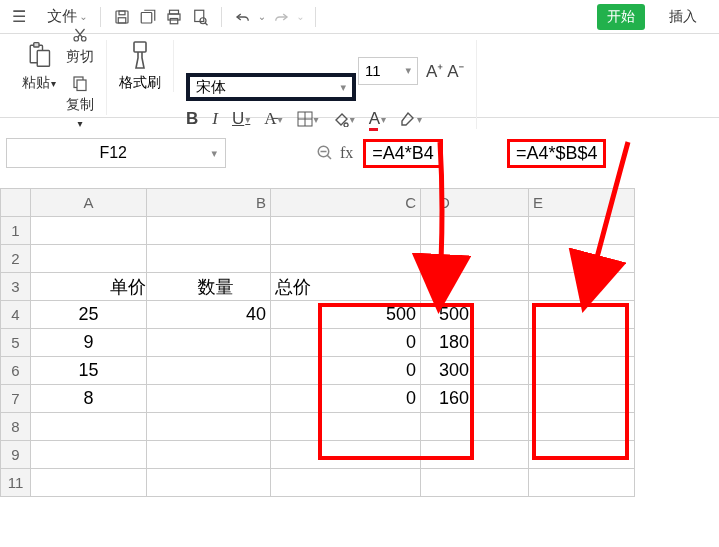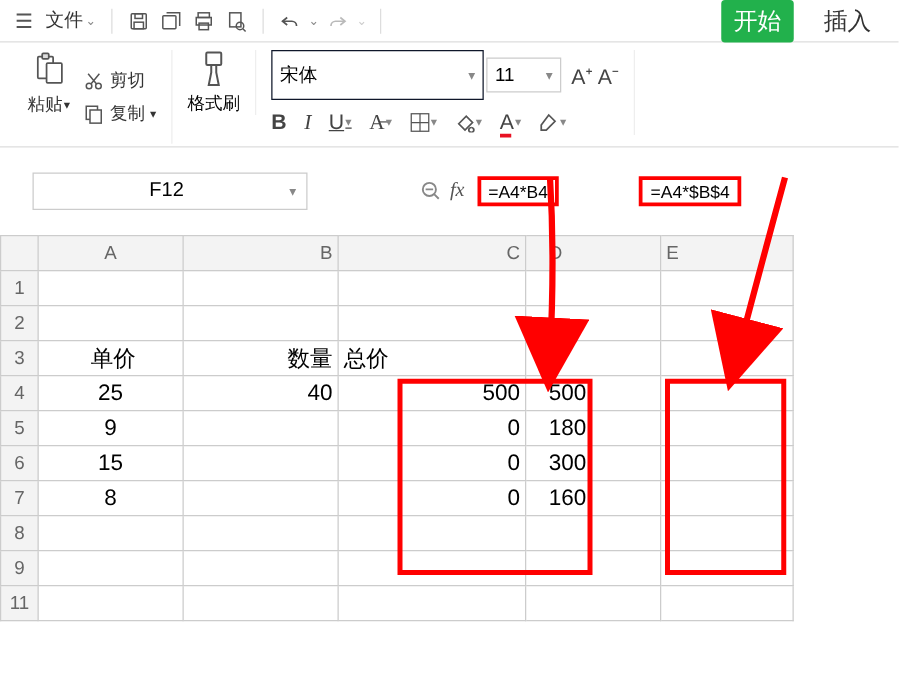--- a/index.html
+++ b/index.html
@@ -1,72 +1,72 @@
 <!DOCTYPE html>
 <html><head>
 <meta charset="utf-8">
 <style>
 * { box-sizing: border-box; margin: 0; padding: 0; font-family: "Microsoft YaHei", SimSun, sans-serif; }
 body { background: #fff; width: 719px; height: 547px; overflow: hidden; position: relative; }
 .topbar { display: flex; align-items: center; gap: 4px; padding: 4px 8px; border-bottom: 1px solid #ddd; height: 34px; }
 .menu-icon { font-size: 16px; color: #555; padding: 0 4px; }
-.file-menu { font-size: 15px; padding: 0 2px; display: flex; align-items: center; gap: 2px; color: #333; }
+.file-menu { font-size: 15px; padding: 0 2px; display: flex; align-items: center; gap: 2px; color: #333; margin-left: 11px; }
 .file-menu .dd { font-size: 10px; color: #888; }
 .tb-sep { width: 1px; height: 20px; background: #ddd; margin: 0 6px; }
 .tb-icon { width: 22px; height: 22px; display: inline-flex; align-items: center; justify-content: center; color: #555; }
 .tb-icon svg { width: 18px; height: 18px; }
 .tab-row { display: flex; align-items: center; gap: 24px; padding: 0 14px; margin-left: auto; }
-.tab { font-size: 19px; color: #333; padding: 4px 0; }
+.tab { font-size: 14px; color: #333; padding: 4px 0; }
 .tab.active { background: #22b14c; color: #fff; padding: 4px 10px; border-radius: 3px; }
 
 .ribbon { display: flex; align-items: flex-start; gap: 0; padding: 6px 10px 2px; border-bottom: 1px solid #ddd; height: 84px; }
 .rib-group { display: flex; flex-direction: column; padding: 0 12px; border-right: 1px solid #eee; height: 100%; }
 .paste-col { display: flex; flex-direction: column; align-items: center; gap: 2px; }
 .paste-col .icon-big svg { width: 28px; height: 28px; }
 .paste-label { font-size: 14px; color: #333; display: flex; align-items: center; gap: 1px; }
-.small-item { display: flex; align-items: center; gap: 4px; font-size: 14px; color: #333; }
+.small-item { display: flex; align-items: center; gap: 4px; font-size: 14px; color: #333; flex-direction: column; }
 .small-item svg { width: 18px; height: 18px; }
 .brush-col { display: flex; flex-direction: column; align-items: center; gap: 2px; padding: 0 12px; border-right: 1px solid #eee; }
 .brush-col svg { width: 24px; height: 32px; }
 .brush-label { font-size: 14px; }
 .font-group { padding: 0 12px; border-right: 1px solid #eee; display: flex; flex-direction: column; gap: 8px; }
 .font-top { display: flex; gap: 2px; align-items: center; }
-.font-name { border: 1px solid #0f172a; height: 40px; width: 170px; padding: 0 6px; display: flex; align-items: center; justify-content: space-between; font-size: 15px; }
+.font-name { border: 4px solid #0f172a; height: 28px; width: 170px; padding: 0 6px; display: flex; align-items: center; justify-content: space-between; font-size: 15px; margin-top: 33px; }
 .font-size { border: 1px solid #ccc; height: 28px; width: 60px; padding: 0 6px; display: flex; align-items: center; justify-content: space-between; font-size: 15px; }
 .font-sizer { display: flex; gap: 4px; margin-left: 6px; font-size: 17px; color: #444; }
 .font-bottom { display: flex; gap: 14px; align-items: center; }
 .fb-item { font-size: 17px; color: #444; display: inline-flex; align-items: center; gap: 1px; }
 .fb-item .dd { font-size: 10px; color: #888; }
 .fb-item.bold { font-weight: bold; }
 .fb-item.italic { font-style: italic; font-family: serif; }
 .fb-item.underline { text-decoration: underline; }
 .color-a { position: relative; }
 .color-a .bar { position: absolute; bottom: -2px; left: 0; right: 8px; height: 3px; background: #e81123; }
 
-.namebar { display: flex; align-items: center; gap: 0; padding: 20px 26px 14px; }
+.namebar { display: flex; align-items: center; gap: 0; padding: 20px 6px 14px; }
 .name-box { border: 1px solid #ccc; height: 30px; width: 220px; display: flex; align-items: center; justify-content: space-between; padding: 0 8px; font-size: 16px; }
 .name-box span:first-child { flex: 1; text-align: center; }
 .fx-area { display: flex; align-items: center; gap: 6px; margin-left: 90px; color: #555; font-size: 16px; }
 .fx-area svg { width: 18px; height: 18px; }
-.formula-box { border: 3px solid #ff0000; padding: 1px 6px; font-size: 14px; font-family: Arial; margin-left: 10px; }
+.formula-box { border: 3px solid #ff0000; padding: 1px 6px; font-size: 18px; font-family: Arial; margin-left: 10px; }
 .formula-box.f2 { margin-left: 64px; }
 
 .sheet { position: relative; margin-top: 6px; }
 .grid { border-collapse: collapse; font-size: 18px; }
 .grid th, .grid td { border: 1px solid #ccc; height: 28px; }
 .grid th { background: #f3f3f3; font-weight: normal; color: #666; font-size: 15px; }
 .corner { width: 30px; background: #e8e8e8; border-right: 1px solid #aaa; border-bottom: 1px solid #aaa; }
 .rowhead { width: 30px; background: #f3f3f3; text-align: center; color: #666; font-size: 15px; }
 .colA { width: 116px; text-align: center; }
 .colB { width: 124px; text-align: right; padding-right: 4px; }
 .colC { width: 150px; text-align: right; padding-right: 4px; }
 .colD { width: 108px; text-align: left; padding-left: 18px; }
 .colE { width: 106px; text-align: left; padding-left: 4px; }
 td.lbl { text-align: left; padding-left: 4px; font-family: SimSun; }
-td.colB.lbl { text-align: right; padding-left: 18px; }
+td.colB.lbl { text-align: center; padding-left: 18px; }
 
 .redbox { position: absolute; border: 4px solid #ff0000; pointer-events: none; }
 .rb-c { top: 115px; left: 318px; width: 156px; height: 157px; }
 .rb-d { top: 115px; left: 532px; width: 97px; height: 157px; }
 .arrow { position: absolute; pointer-events: none; }
 .arrow svg { overflow: visible; }
 </style>
 </head>
 <body>
 
@@ -220,21 +220,21 @@
 <div class="namebar">
   <div class="name-box">
       <span>F12</span>
       <span style="font-size:11px;color:#888">▾</span>
     </div>
   <div class="fx-area">
     <svg viewBox="0 0 24 24" fill="none" stroke="#888" stroke-width="2">
         <circle cx="10" cy="10" r="7"></circle>
         <path d="M6 10h8M15 15l5 5"></path>
       </svg>
-    <span style="font-style:italic;font-family:serif">fx</span>
+    <span style="font-family:serif">fx</span>
   </div>
   <div class="formula-box">=A4*B4</div>
   <div class="formula-box f2">=A4*$B$4</div>
 </div>
 
 <div class="sheet">
   <table class="grid">
     <tbody>
         <tr>
       <th class="corner"></th>
@@ -255,21 +255,21 @@
     <tr>
           <td class="rowhead">2</td>
           <td class="colA"></td>
           <td class="colB"></td>
           <td class="colC"></td>
           <td class="colD"></td>
           <td class="colE"></td>
         </tr>
     <tr>
           <td class="rowhead">3</td>
-          <td class="colA lbl" style="text-align:center">单价</td>
+          <td class="colA lbl" style="text-align:right">单价</td>
           <td class="colB lbl">数量</td>
           <td class="colC lbl" style="text-align:left">总价</td>
           <td class="colD"></td>
           <td class="colE"></td>
         </tr>
     <tr>
           <td class="rowhead">4</td>
           <td class="colA">25</td>
           <td class="colB">40</td>
           <td class="colC">500</td>

